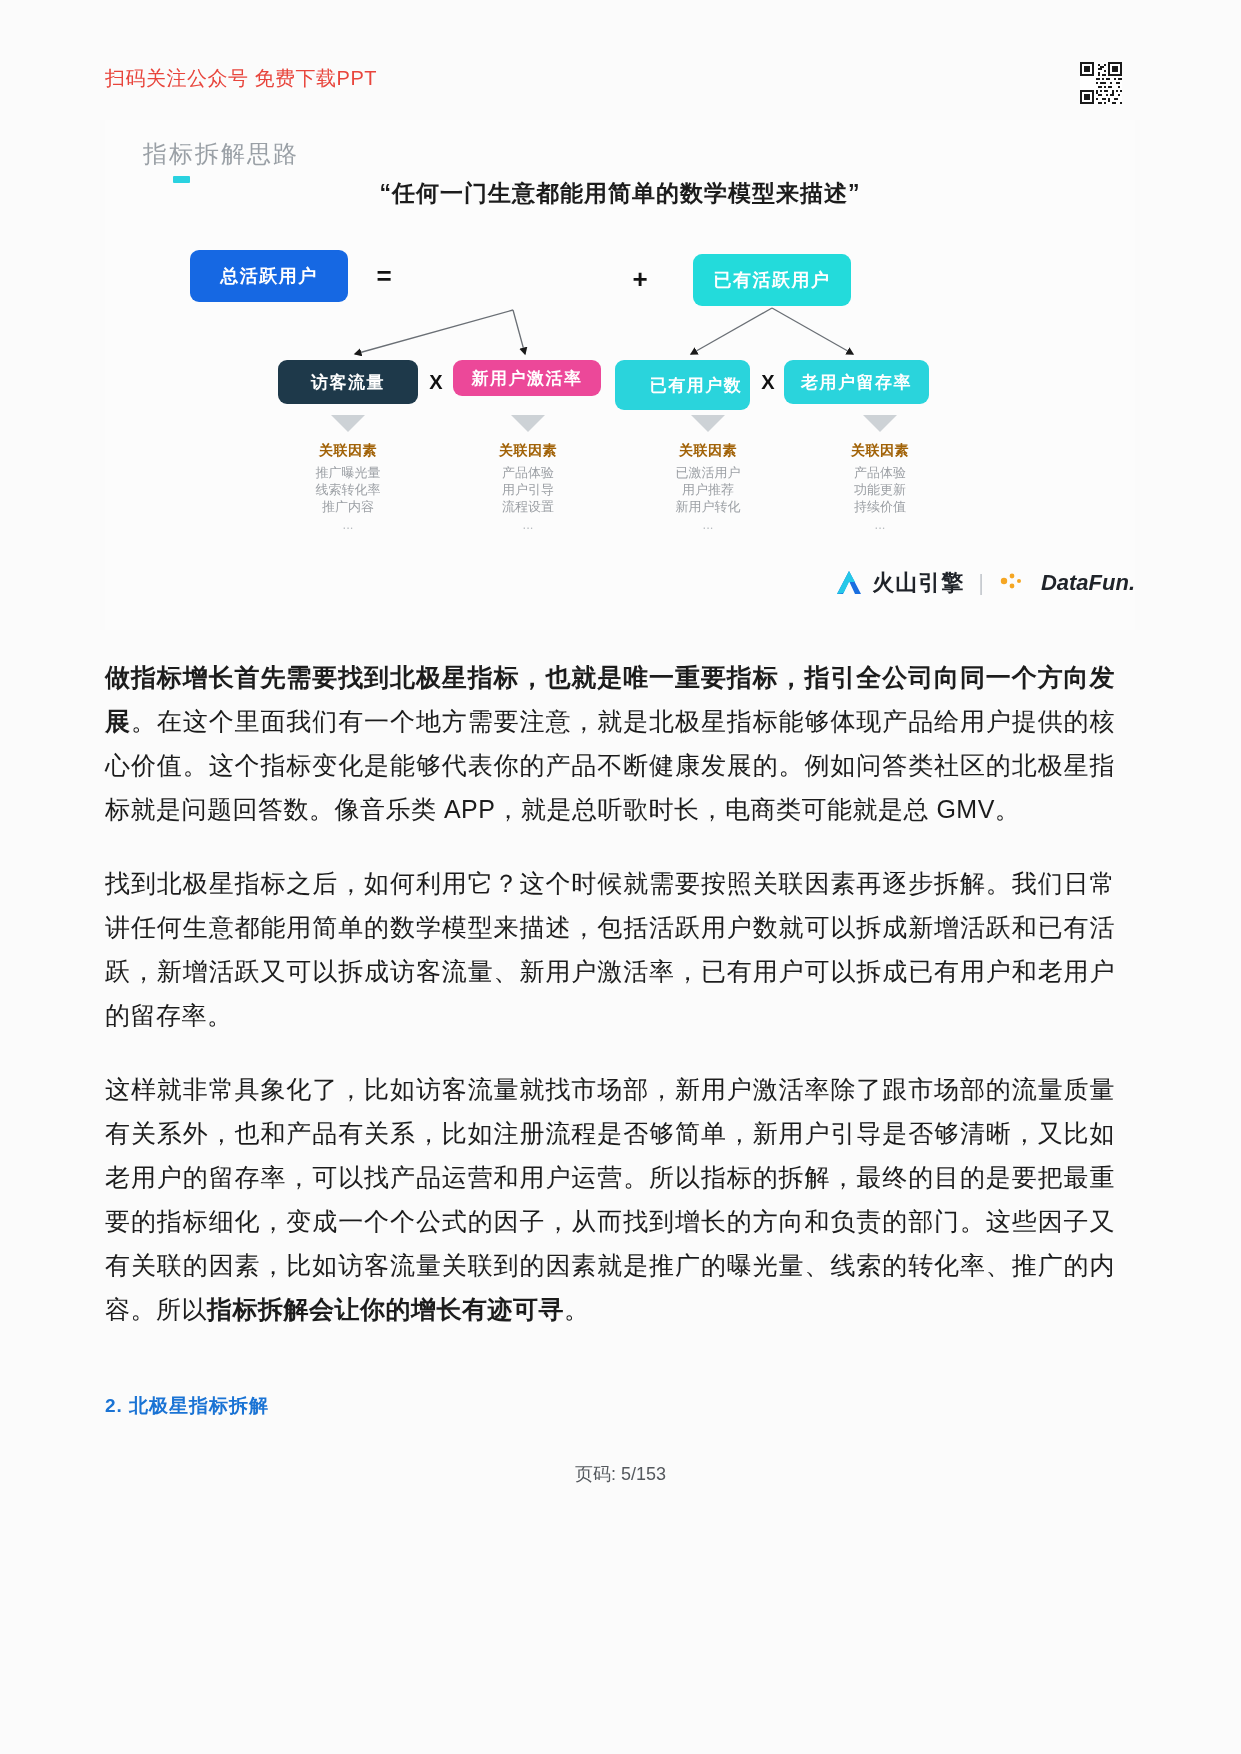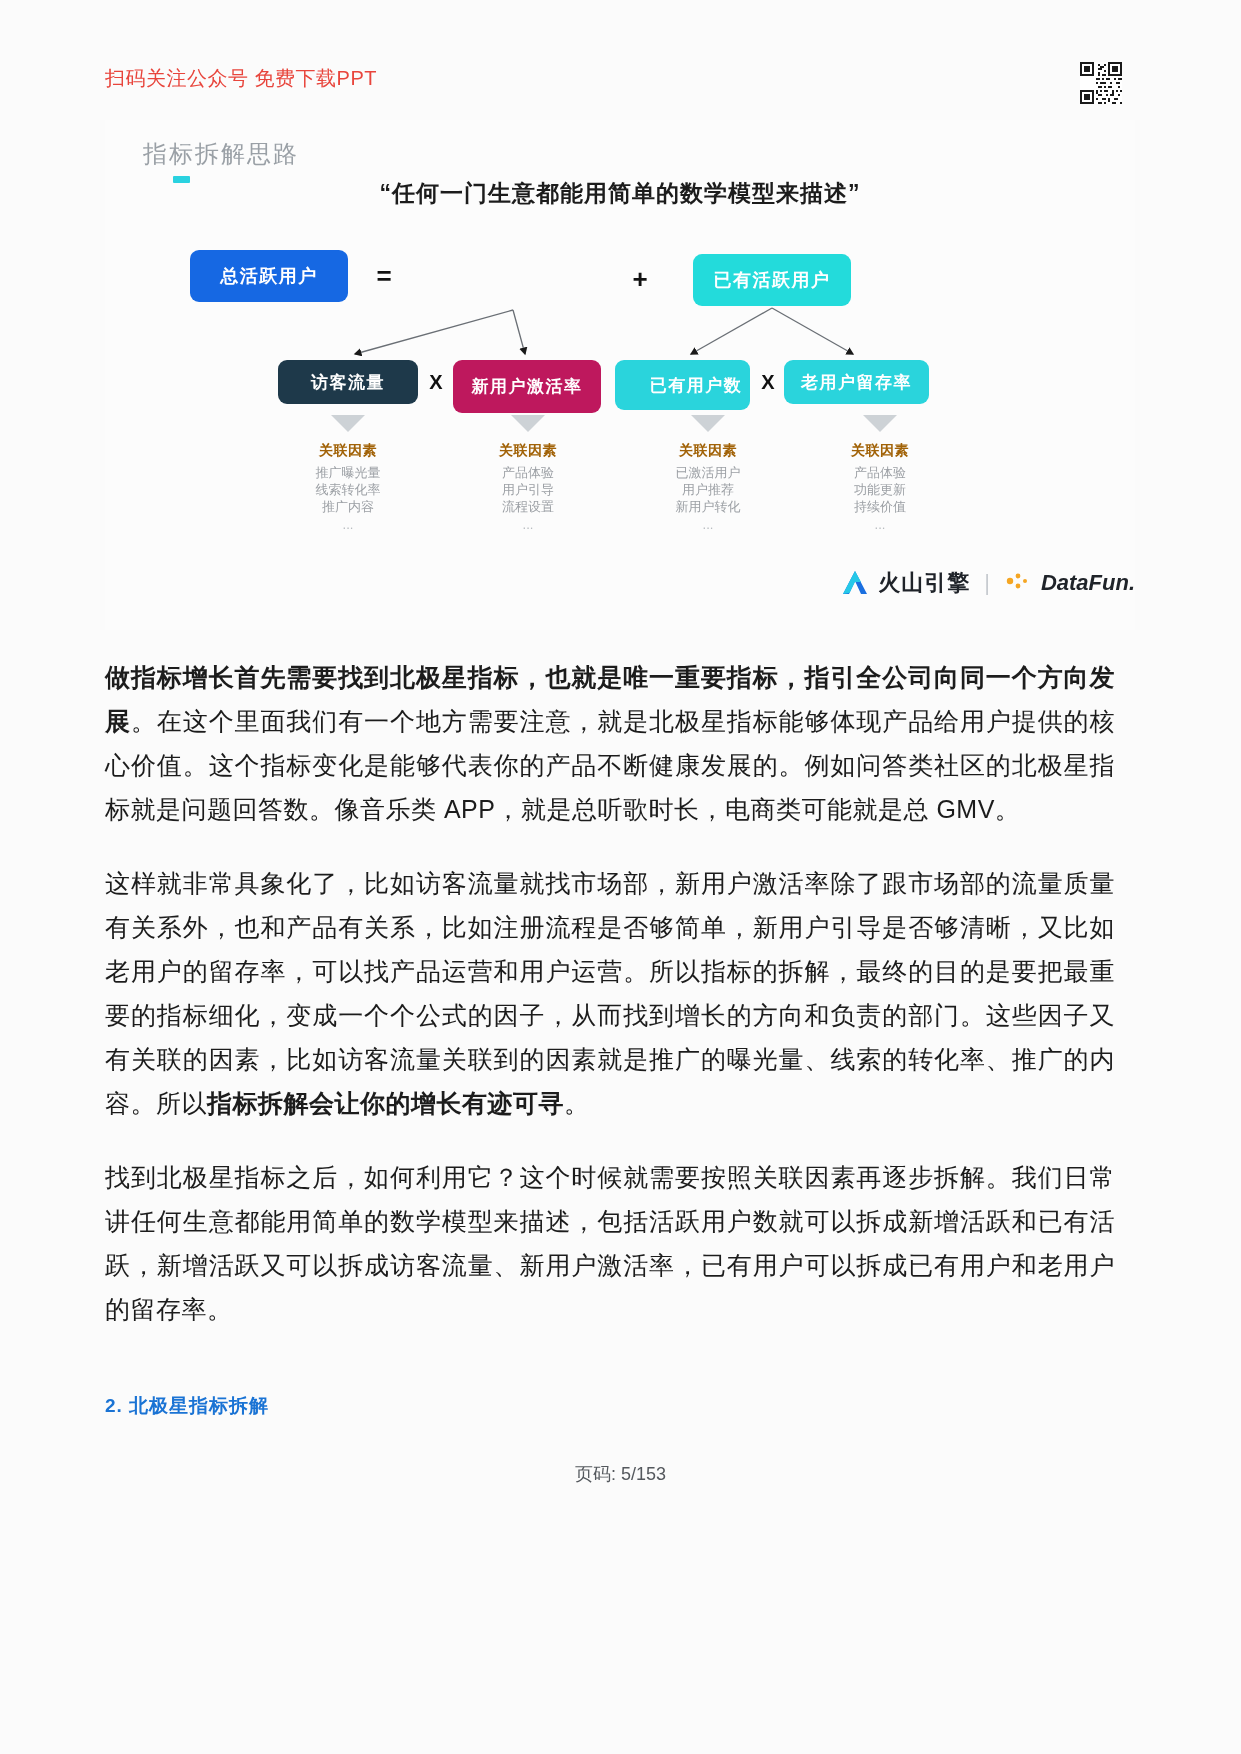--- a/index.html
+++ b/index.html
@@ -59,21 +59,21 @@
   
   #b-total   { left:85px;  top:130px; width:158px; height:52px; background:#1668e3; }
   #op-eq     { left:262px; top:130px; width:34px;  height:52px; }
   #b-new     { left:320px; top:132px; width:176px; height:54px; background:#223a47; }
   #op-plus   { left:518px; top:132px; width:34px;  height:54px; }
   #b-exist   { left:588px; top:134px; width:158px; height:52px; background:#23dbdb; color:#ffffff; }
 
   
   #b-visit   { left:173px; top:240px; width:140px; height:44px; background:#1e394a; font-size:17px;}
   #op-x1     { left:316px; top:240px; width:30px;  height:44px; font-size:20px;}
-  #b-act     { left:348px; top:240px; width:148px; height:53px; background:#be185d; font-size:17px;}
+  #b-act     { left:348px; top:240px; width:148px; height:36px; background:#ec4899; font-size:17px;}
   #b-eu      { left:510px; top:240px; width:135px; height:50px; background:#2ad4dc; font-size:17px;padding-left:27px;}
   #op-x2     { left:648px; top:240px; width:30px;  height:44px; font-size:20px;}
   #b-ret     { left:679px; top:240px; width:145px; height:44px; background:#2ad4dc; font-size:17px;}
 
   
   .arrows { position:absolute; left:0; top:0; width:1030px; height:510px; pointer-events:none;}
 
   
   .factor { position:absolute; width:150px; text-align:center; }
   .fct-tri {
@@ -90,21 +90,21 @@
   #f3 { left:528px; top:295px; }
   #f4 { left:700px; top:295px; }
 
   
   .logos { position:absolute; left:610px; top:440px; width:420px; height:45px;
            display:flex; align-items:center; justify-content:flex-end; gap:14px;}
   .logo-huoshan { display:flex; align-items:center; gap:8px;}
   .logo-huoshan .mark { width:30px; height:28px; }
   .logo-huoshan .txt { font-size:22px; font-weight:700; color:#1f2329; letter-spacing:1px;}
   .logo-sep { color:#c7cbd0; font-size:22px; }
-  .logo-datafun { display:flex; align-items:center; gap:13px; }
+  .logo-datafun { display:flex; align-items:center; gap:19px; }
   .logo-datafun .txt { font-size:22px; font-weight:700; color:#1f2329; font-style:italic;}
 
   
   .body {
     position:absolute; left:105px; top:655px; width:1010px;
     font-size:25px; line-height:44px; color:#1c1c1c;
     letter-spacing:.5px; text-align:justify;
   }
   .body p { margin-bottom:30px; }
   .body b { font-weight:700; }
@@ -269,20 +269,20 @@
             <circle cx="21" cy="11" r="2" fill="#f5a623"></circle>
           </svg>
         </span>
         <span class="txt">DataFun.</span>
       </div>
     </div>
   </div>
 
   <div class="body">
     <p><b>做指标增长首先需要找到北极星指标，也就是唯一重要指标，指引全公司向同一个方向发展</b><span>。在这个里面我们有一个地方需要注意，就是北极星指标能够体现产品给用户提供的核心价值。这个指标变化是能够代表你的产品不断健康发展的。例如问答类社区的北极星指标就是问题回答数。像音乐类 APP，就是总听歌时长，电商类可能就是总 GMV。</span></p>
+    <p>找到北极星指标之后，如何利用它？这个时候就需要按照关联因素再逐步拆解。我们日常讲任何生意都能用简单的数学模型来描述，包括活跃用户数就可以拆成新增活跃和已有活跃，新增活跃又可以拆成访客流量、新用户激活率，已有用户可以拆成已有用户和老用户的留存率。</p>
     <p><span>这样就非常具象化了，比如访客流量就找市场部，新用户激活率除了跟市场部的流量质量有关系外，也和产品有关系，比如注册流程是否够简单，新用户引导是否够清晰，又比如老用户的留存率，可以找产品运营和用户运营。所以指标的拆解，最终的目的是要把最重要的指标细化，变成一个个公式的因子，从而找到增长的方向和负责的部门。这些因子又有关联的因素，比如访客流量关联到的因素就是推广的曝光量、线索的转化率、推广的内容。所以</span><b>指标拆解会让你的增长有迹可寻</b><span>。</span></p>
-    <p>找到北极星指标之后，如何利用它？这个时候就需要按照关联因素再逐步拆解。我们日常讲任何生意都能用简单的数学模型来描述，包括活跃用户数就可以拆成新增活跃和已有活跃，新增活跃又可以拆成访客流量、新用户激活率，已有用户可以拆成已有用户和老用户的留存率。</p>
   </div>
 
   <div class="sec-head">2. 北极星指标拆解</div>
   <div class="footer">页码: 5/153</div>
 
 </div>
 
 </body></html>

